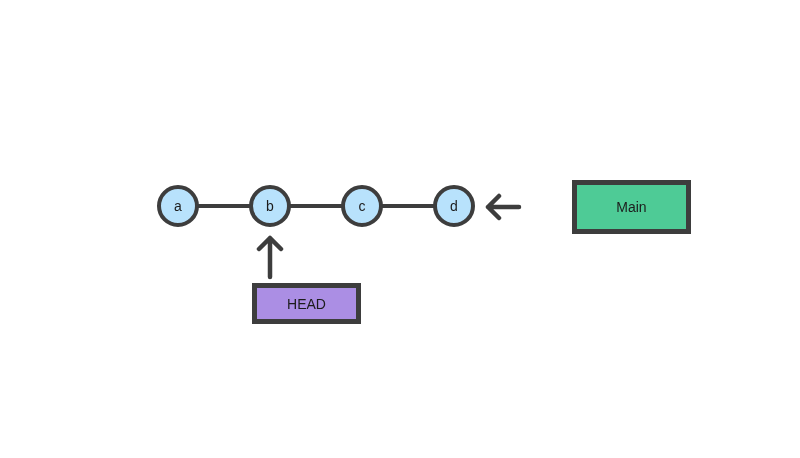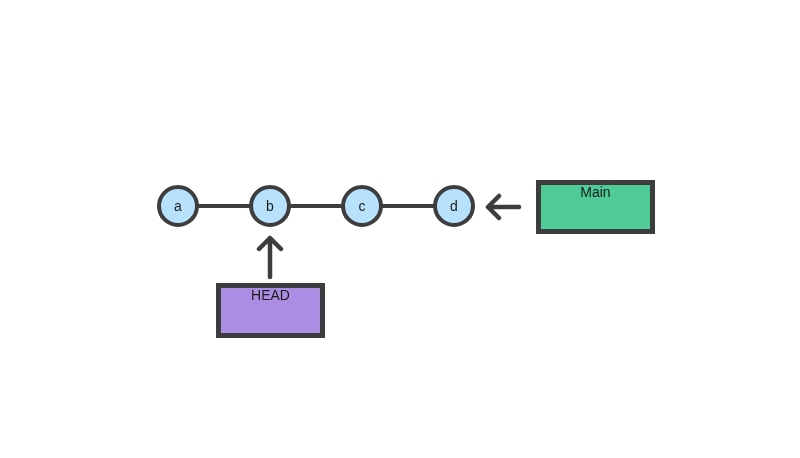--- a/index.html
+++ b/index.html
@@ -33,22 +33,24 @@
     justify-content: center;
     font-size: 14px;
     line-height: 1;
     z-index: 2;
   }
   .label-box {
     position: absolute;
     box-sizing: border-box;
     border: 5px solid #3d3d3d;
     display: flex;
+    align-items: center;
     justify-content: center;
     z-index: 2;
+    margin-left: 36px;
   }
   .label-box .label-text {
     font-size: 14px;
     line-height: 1;
   }
   .arrow-svg {
     position: absolute;
     z-index: 1;
   }
   .arrow-svg path {
@@ -86,17 +88,17 @@
   </svg>
 
   <div class="label-box" style="left: 536px; top: 180px; width: 119px; height: 54px; background-color: rgb(78, 203, 150); border-color: rgb(61, 61, 61);">
     <span class="label-text">Main</span>
   </div>
 
   <svg class="arrow-svg" style="left:253px; top:234px;" width="34" height="48" viewBox="0 0 34 48">
     <path d="M17 43 L17 4 M6 15 L17 4 L28 15" style="stroke: rgb(61, 61, 61);"></path>
   </svg>
 
-  <div class="label-box" style="left: 216px; top: 283px; width: 109px; height: 55px; background-color: rgb(171, 142, 228); border-color: rgb(61, 61, 61);">
+  <div class="label-box" style="left: 216px; top: 283px; width: 109px; height: 41px; background-color: rgb(171, 142, 228); border-color: rgb(61, 61, 61);">
     <span class="label-text">HEAD</span>
   </div>
 
 </div>
 
 </body></html>

